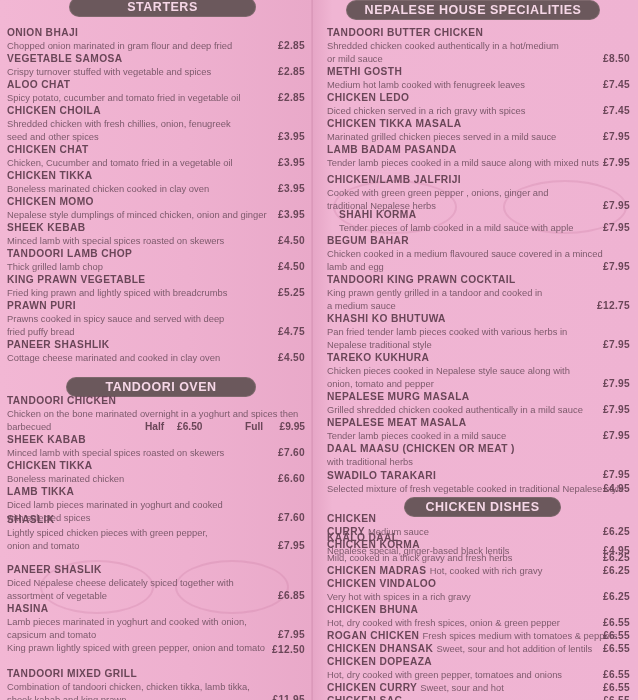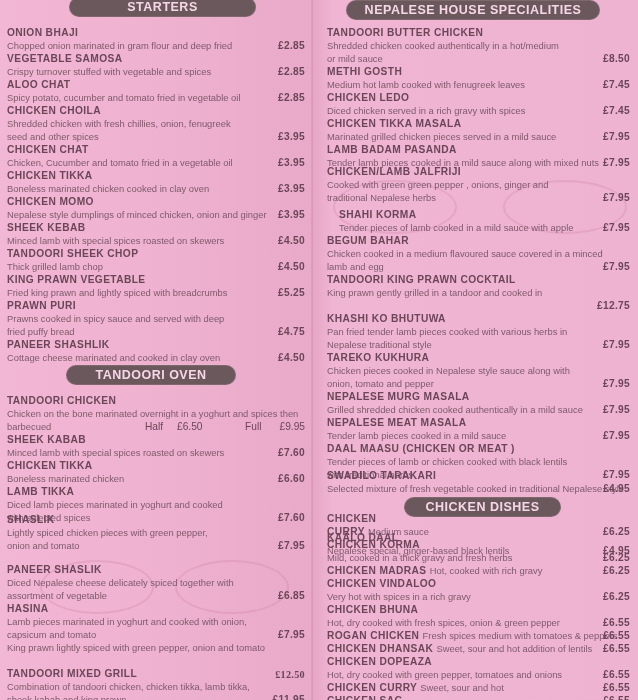--- a/index.html
+++ b/index.html
@@ -34,21 +34,21 @@
   .name {
     font-weight: bold; font-size: 10.2px; color: #6a4658;
     letter-spacing: 0.4px; line-height: 13px; white-space: nowrap;
   }
   .desc { font-size: 9.4px; line-height: 13px; color: #7d5a6c; white-space: nowrap; }
   .price {
     position: absolute; right: 0; font-weight: bold; font-size: 10.2px;
     color: #6a4658; letter-spacing: 0.3px; line-height: 13px;
   }
   .inline-desc { font-weight: normal; font-size: 9.4px; color: #7d5a6c; letter-spacing: 0; }
-  .half-full { position: absolute; font-weight: normal; font-size: 10.2px; color: #6a4658; line-height: 13px; }
+  .half-full { position: absolute; font-weight: bold; font-size: 10.2px; color: #6a4658; line-height: 13px; }
   .watermark {
     position: absolute; border: 2px solid rgba(200,120,160,0.25); border-radius: 50%;
   }
 </style>
 </head>
 <body>
 
 <div class="page left">
   <div class="watermark" style="left:40px;top:560px;width:110px;height:50px;"></div>
   <div class="watermark" style="left:175px;top:560px;width:110px;height:50px;"></div>
@@ -93,21 +93,21 @@
         <div class="name"><span>CHICKEN MOMO</span></div>
         <div class="desc">Nepalese style dumplings of minced chicken, onion and ginger</div>
         <span class="price" style="top: 13px;">£3.95</span>
       </div>
       <div class="item" style="top: 195px;">
         <div class="name"><span>SHEEK KEBAB</span></div>
         <div class="desc">Minced lamb with special spices roasted on skewers</div>
         <span class="price" style="top: 13px;">£4.50</span>
       </div>
       <div class="item" style="top: 221px;">
-        <div class="name"><span>TANDOORI SHEEK CHOP</span></div>
+        <div class="name"><span>TANDOORI LAMB CHOP</span></div>
         <div class="desc">Thick grilled lamb chop</div>
         <span class="price" style="top: 13px;">£4.50</span>
       </div>
       <div class="item" style="top: 247px;">
         <div class="name"><span>KING PRAWN VEGETABLE</span></div>
         <div class="desc">Fried king prawn and lightly spiced with breadcrumbs</div>
         <span class="price" style="top: 13px;">£5.25</span>
       </div>
       <div class="item" style="top: 273px;">
         <div class="name"><span>PRAWN PURI</span></div>
@@ -115,21 +115,21 @@
         <div class="desc">fried puffy bread</div>
         <span class="price" style="top: 26px;">£4.75</span>
       </div>
       <div class="item" style="top: 312px;">
         <div class="name"><span>PANEER SHASHLIK</span></div>
         <div class="desc">Cottage cheese marinated and cooked in clay oven</div>
         <span class="price" style="top: 13px;">£4.50</span>
       </div>
     </div>
 
-  <div class="pill" style="left:67px;top:366px;width:168px;">
+  <div class="pill" style="left:67px;top:378px;width:188px;">
     <span>TANDOORI OVEN</span>
   </div>
 
   <div class="section" style="left:7px;top:394px;width:298px;">
     <div class="item" style="top:0;">
       <div class="name">TANDOORI CHICKEN</div>
       <div class="desc">Chicken on the bone marinated overnight in a yoghurt and spices then</div>
       <div class="desc">barbecued</div>
       <span class="half-full" style="left:138px;top:26px;">Half</span>
       <span class="half-full" style="left:170px;top:26px;">£6.50</span>
@@ -166,21 +166,21 @@
           <span class="price" style="top: 26px;">£6.85</span>
         </div>
         <div class="item" style="top: 169px;">
           <div class="name"><span>HASINA</span></div>
           <div class="desc">Lamb pieces marinated in yoghurt and cooked with onion,</div>
           <div class="desc">capsicum and tomato</div>
           <span class="price" style="top: 26px;">£7.95</span>
         </div>
         <div class="item" style="top: 208px;">
           <div class="desc">King prawn lightly spiced with green pepper, onion and tomato</div>
-          <span class="price" style="top: 27px; font-family: Liberation Serif, serif;">£12.50</span>
+          <span class="price" style="top: 2px;">£12.50</span>
         </div>
         <div class="item" style="top: 234px;">
           <div class="name"><span>TANDOORI MIXED GRILL</span></div>
           <div class="desc">Combination of tandoori chicken, chicken tikka, lamb tikka,</div>
           <div class="desc">sheek kabab and king prawn</div>
           <span class="price" style="top: 26px;">£11.95</span>
         </div>
       </div>
   </div>
 </div>
@@ -215,40 +215,41 @@
       <div class="item" style="top: 91px;">
         <div class="name"><span>CHICKEN TIKKA MASALA</span></div>
         <div class="desc">Marinated grilled chicken pieces served in a mild sauce</div>
         <span class="price" style="top: 13px;">£7.95</span>
       </div>
       <div class="item" style="top: 117px;">
         <div class="name"><span>LAMB BADAM PASANDA</span></div>
         <div class="desc">Tender lamb pieces cooked in a mild sauce along with mixed nuts</div>
         <span class="price" style="top: 13px;">£7.95</span>
       </div>
-      <div class="item" style="top: 139px;">
+      <div class="item" style="top: 147px;">
         <div class="name"><span>CHICKEN/LAMB JALFRIJI</span></div>
         <div class="desc">Cooked with green green pepper , onions, ginger and</div>
         <div class="desc">traditional Nepalese herbs</div>
         <span class="price" style="top: 26px;">£7.95</span>
       </div>
       <div class="item" style="top: 182px; margin-left: 12px;">
         <div class="name"><span>SHAHI KORMA</span></div>
         <div class="desc">Tender pieces of lamb cooked in a mild sauce with apple</div>
         <span class="price" style="top: 13px;">£7.95</span>
       </div>
       <div class="item" style="top: 208px;">
         <div class="name"><span>BEGUM BAHAR</span></div>
         <div class="desc">Chicken cooked in a medium flavoured sauce covered in a minced</div>
         <div class="desc">lamb and egg</div>
         <span class="price" style="top: 26px;">£7.95</span>
       </div>
       <div class="item" style="top: 247px;">
         <div class="name"><span>TANDOORI KING PRAWN COCKTAIL</span></div>
         <div class="desc">King prawn gently grilled in a tandoor and cooked in</div>
+        <div class="desc">a medium sauce</div>
         <span class="price" style="top: 26px;">£12.75</span>
       </div>
       <div class="item" style="top: 286px;">
         <div class="name"><span>KHASHI KO BHUTUWA</span></div>
         <div class="desc">Pan fried tender lamb pieces cooked with various herbs in</div>
         <div class="desc">Nepalese traditional style</div>
         <span class="price" style="top: 26px;">£7.95</span>
       </div>
       <div class="item" style="top: 325px;">
         <div class="name"><span>TAREKO KUKHURA</span></div>
@@ -261,21 +262,20 @@
         <div class="desc">Grilled shredded chicken cooked authentically in a mild sauce</div>
         <span class="price" style="top: 13px;">£7.95</span>
       </div>
       <div class="item" style="top: 390px;">
         <div class="name"><span>NEPALESE MEAT MASALA</span></div>
         <div class="desc">Tender lamb pieces cooked in a mild sauce</div>
         <span class="price" style="top: 13px;">£7.95</span>
       </div>
       <div class="item" style="top: 416px;">
         <div class="name"><span>DAAL MAASU  (CHICKEN  OR MEAT )</span></div>
-        <div class="desc">Tender pieces of lamb or chicken cooked with black lentils</div>
         <div class="desc">with traditional herbs</div>
         <span class="price" style="top: 26px;">£7.95</span>
       </div>
       <div class="item" style="top: 443px;">
         <div class="name"><span>SWADILO TARAKARI</span></div>
         <div class="desc">Selected mixture of fresh vegetable cooked in traditional Nepalese style</div>
         <span class="price" style="top: 13px;">£4.95</span>
       </div>
       <div class="item" style="top: 481px; margin-top: 24px;">
         <div class="name"><span>KAALO DAAL</span></div>

